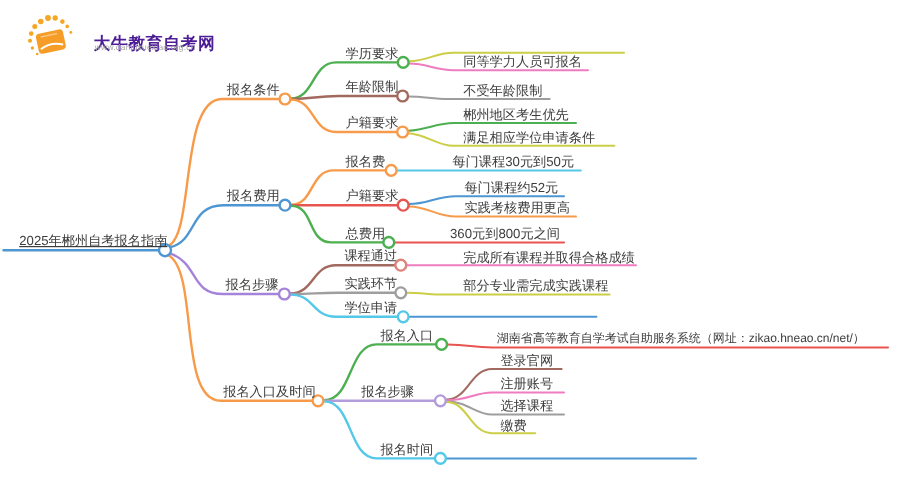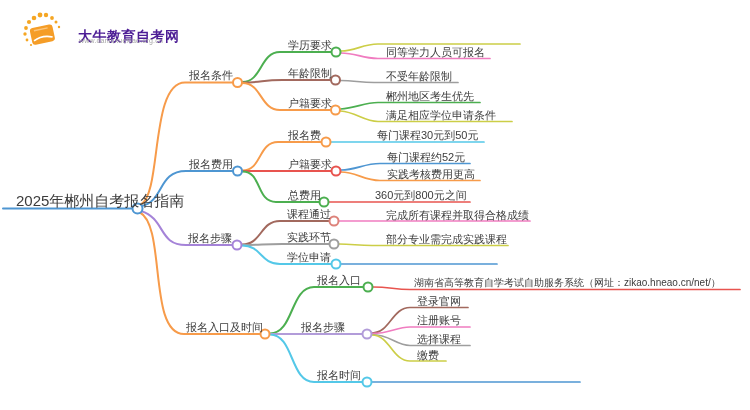--- a/index.html
+++ b/index.html
@@ -8,21 +8,21 @@
     font-family:"Liberation Sans","DejaVu Sans",sans-serif;
   }
   .stage svg.wires{position:absolute;left:0;top:0;}
   .wires path{fill:none;stroke-width:2;stroke-linecap:round;}
   .wires path.leafline{stroke-width:1.7;}
   .wires circle{fill:#ffffff;stroke-width:2;}
   .s-or{stroke:#f79b4a}.s-gr{stroke:#4caf50}.s-bl{stroke:#4e96d2}.s-pu{stroke:#a583d8}
   .s-la{stroke:#b29cd9}.s-re{stroke:#e8544f}.s-cy{stroke:#54c8e8}.s-pk{stroke:#f07cc0}
   .s-ol{stroke:#ccce47}.s-br{stroke:#a2695e}.s-gy{stroke:#9e9e9e}.s-sa{stroke:#dd837b}
   .lbl{position:absolute;white-space:nowrap;color:#3c3c3c;font-size:11px;line-height:12px;}
-  .root{font-size:15px;}
+  .root{font-size:11px;text-decoration:underline;}
   .tiny{font-size:10px;}
   .logo-title{position:absolute;left:78px;top:28px;font-size:14px;font-weight:bold;color:#4c1d95;letter-spacing:0.5px;}
   .logo-url{position:absolute;left:79px;top:37px;font-size:7px;color:#a5a5a5;letter-spacing:0.2px;}
 </style>
 </head>
 <body>
 
 <div class="stage">
 
   <svg class="wires" width="750" height="410" viewBox="0 0 750 410">

